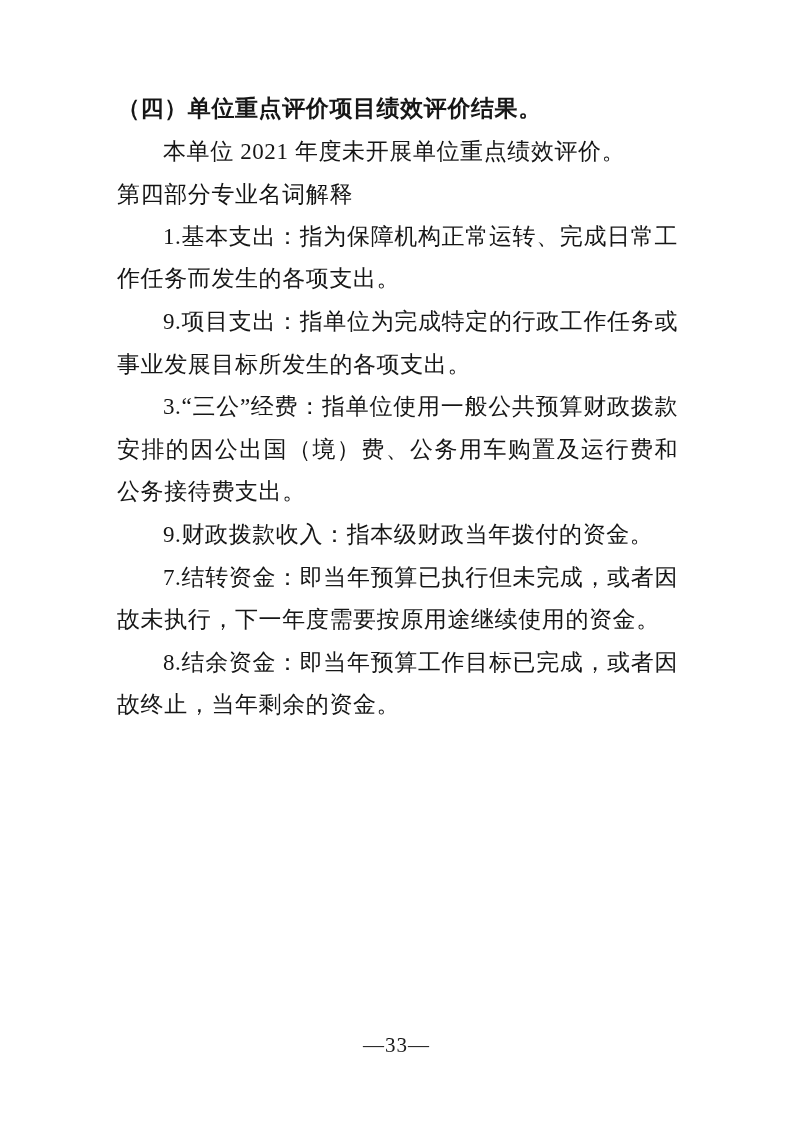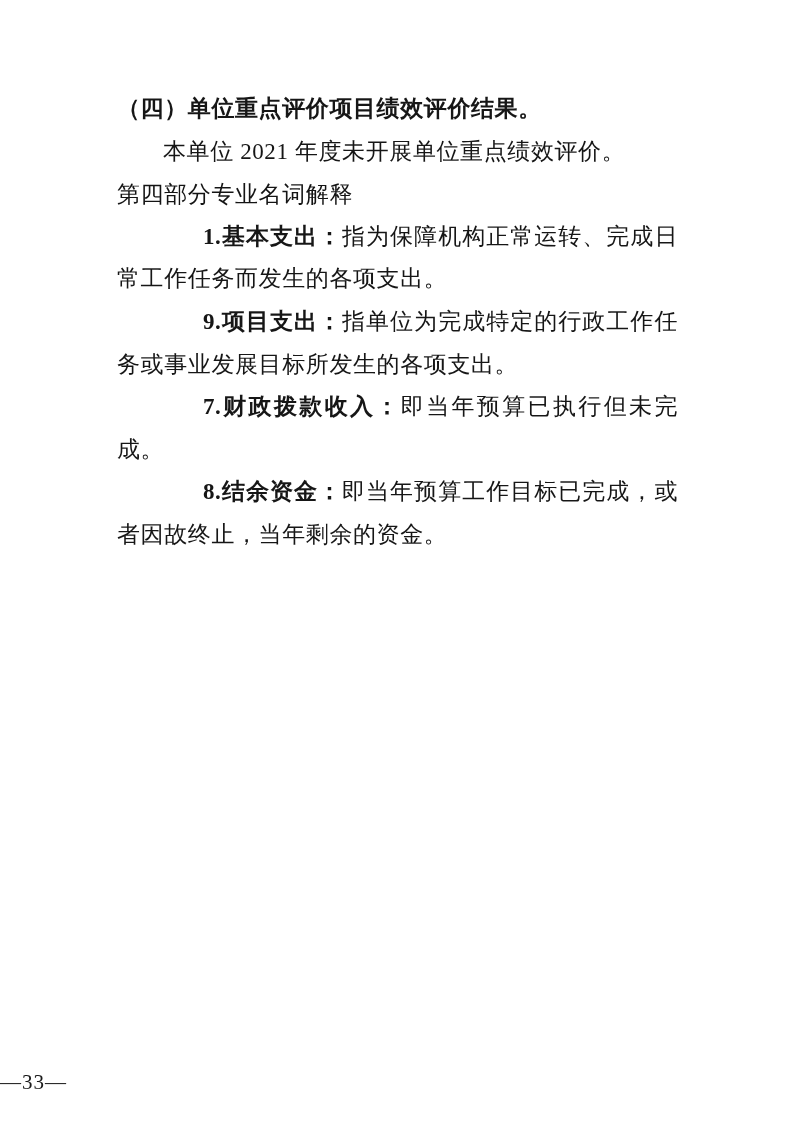--- a/index.html
+++ b/index.html
@@ -49,54 +49,55 @@
     font-size: 24px;
     line-height: 42.6px;
     text-align: center;
     letter-spacing: 0.5px;
     color: #141414;
   }
   .term {
     text-indent: 2em;
   }
   .term-label {
-    font-weight: bold;
-    margin-left: 40px;
+    font-weight: normal;
   }
   .page-number {
     position: absolute;
     top: 1033px;
     left: 0;
     width: 100%;
+    text-align: center;
     font-size: 21px;
     letter-spacing: 1px;
     color: #1a1a1a;
-    margin-top: 37px;
   }
 </style>
 </head>
 <body>
 
 <div class="page">
   <div class="content">
 
     <p class="subhead">（四）单位重点评价项目绩效评价结果。</p>
 
     <p class="indent2">本单位 2021 年度未开展单位重点绩效评价。</p>
 
     <p class="section-title">第四部分专业名词解释</p>
 
     <p class="term"><span class="term-label">1.基本支出：</span><span class="term-def">指为保障机构正常运转、完成日常工作任务而发生的各项支出。</span></p>
 
     <p class="term"><span class="term-label">9.项目支出：</span><span class="term-def">指单位为完成特定的行政工作任务或事业发展目标所发生的各项支出。</span></p>
 
+    <p class="term"><span class="term-label">3.“三公”经费：</span><span class="term-def">指单位使用一般公共预算财政拨款安排的因公出国（境）费、公务用车购置及运行费和公务接待费支出。</span></p>
 
-    <p class="term"><span class="term-label">7.财政拨款收入：</span><span class="term-def">即当年预算已执行但未完成。</span></p>
+    <p class="term"><span class="term-label">9.财政拨款收入：</span><span class="term-def">指本级财政当年拨付的资金。</span></p>
 
 
 
+    <p class="term"><span class="term-label">7.结转资金：</span><span class="term-def">即当年预算已执行但未完成，或者因故未执行，下一年度需要按原用途继续使用的资金。</span></p>
 
     <p class="term"><span class="term-label">8.结余资金：</span><span class="term-def">即当年预算工作目标已完成，或者因故终止，当年剩余的资金。</span></p>
 
   </div>
 
   <div class="page-number">—33—</div>
 </div>
 
 </body></html>

